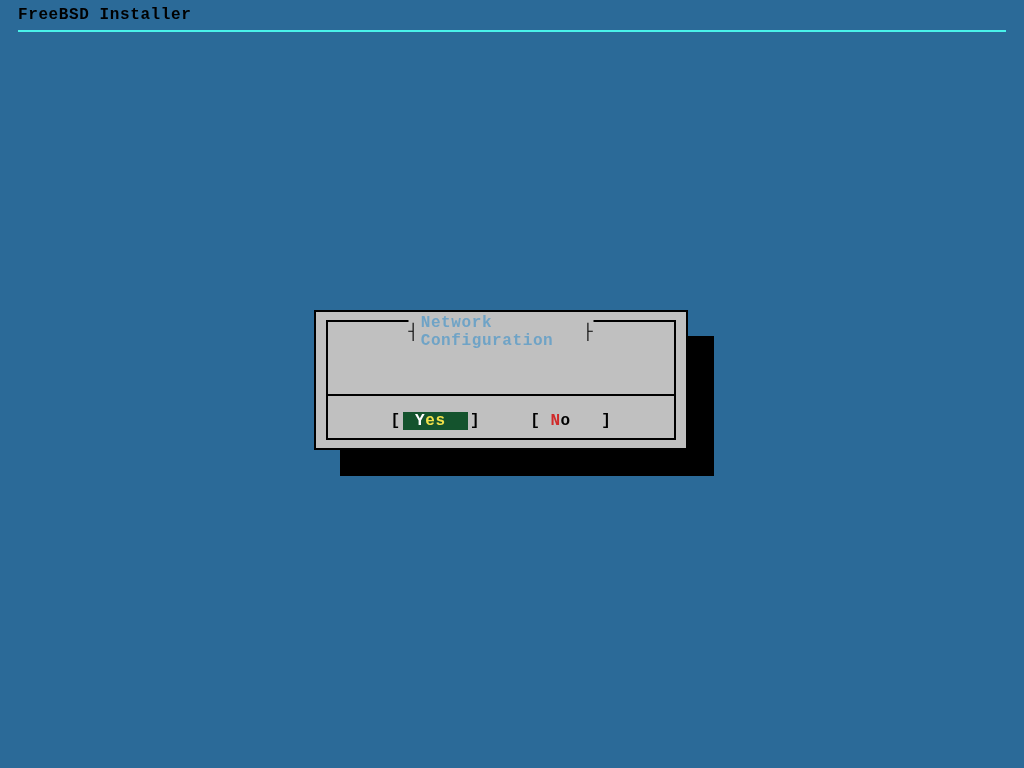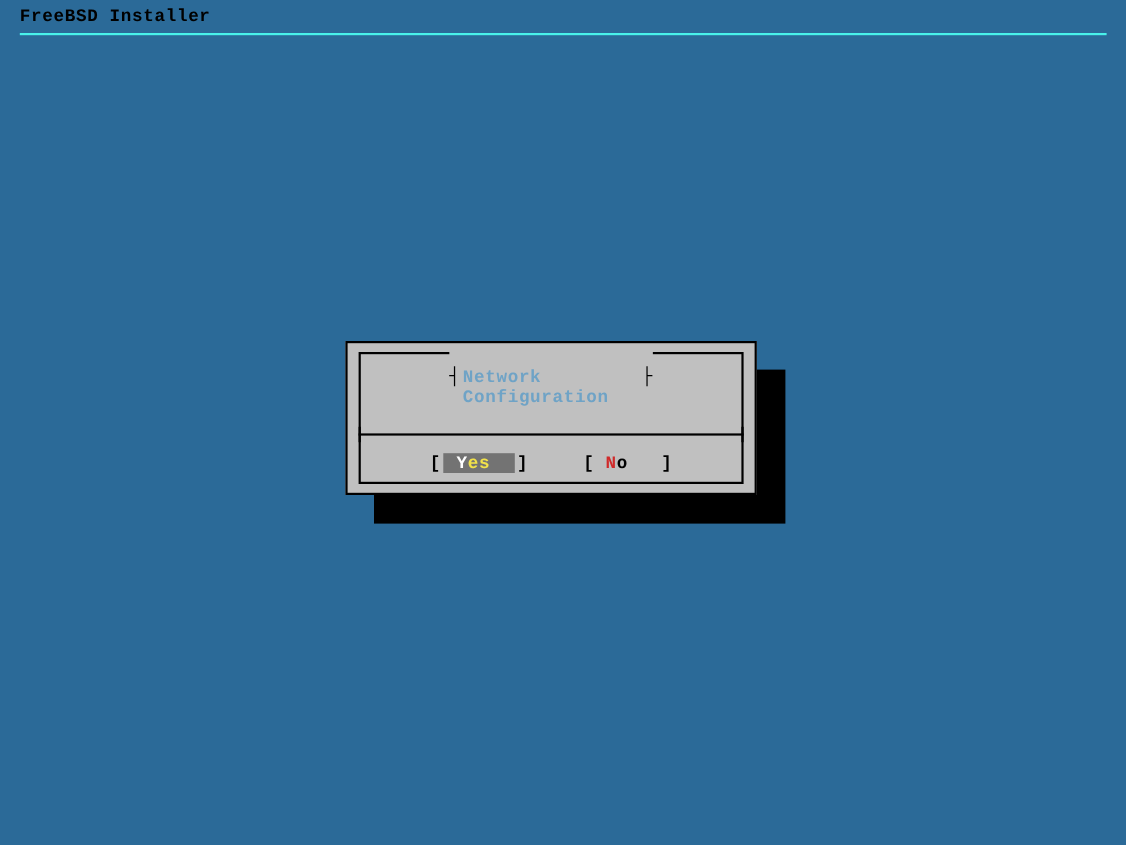--- a/index.html
+++ b/index.html
@@ -60,21 +60,21 @@
       left: 50%;
       transform: translateX(-50%);
       background: #c0c0c0;
       padding: 0 0px;
       display: flex;
       align-items: center;
       gap: 0;
       color: #2b6a98;
     }
     .title-pipe { color: #000; }
-    .dialog-title-text { color: #6fa3c6; padding: 0 2px; margin-top: 20px; }
+    .dialog-title-text { color: #6fa3c6; padding: 0 2px; }
     .dialog-body {
       position: absolute;
       top: 28px;
       left: 20px;
       right: 20px;
       color: #000;
       line-height: 22px;
       white-space: pre;
     }
     .button-sep {
@@ -109,21 +109,21 @@
       display: inline-flex;
       align-items: baseline;
       font-family: inherit;
       font-size: inherit;
       font-weight: bold;
       cursor: default;
       user-select: none;
     }
     .btn .bracket { color: #000; }
     .btn-yes .label-wrap {
-      background: #737373;
+      background: #14532d;
       padding: 0 2px;
       margin: 0 2px;
     }
     .btn-yes .label-accel { color: #ffffff; }
     .btn-yes .label-rest { color: #f2e24a; }
     .btn-yes .pad { color: #1637a0; }
     .btn-no .label-wrap { margin: 0 10px; }
     .btn-no .label-accel { color: #d02a2a; }
     .btn-no .label-rest { color: #000; }
   </style>

